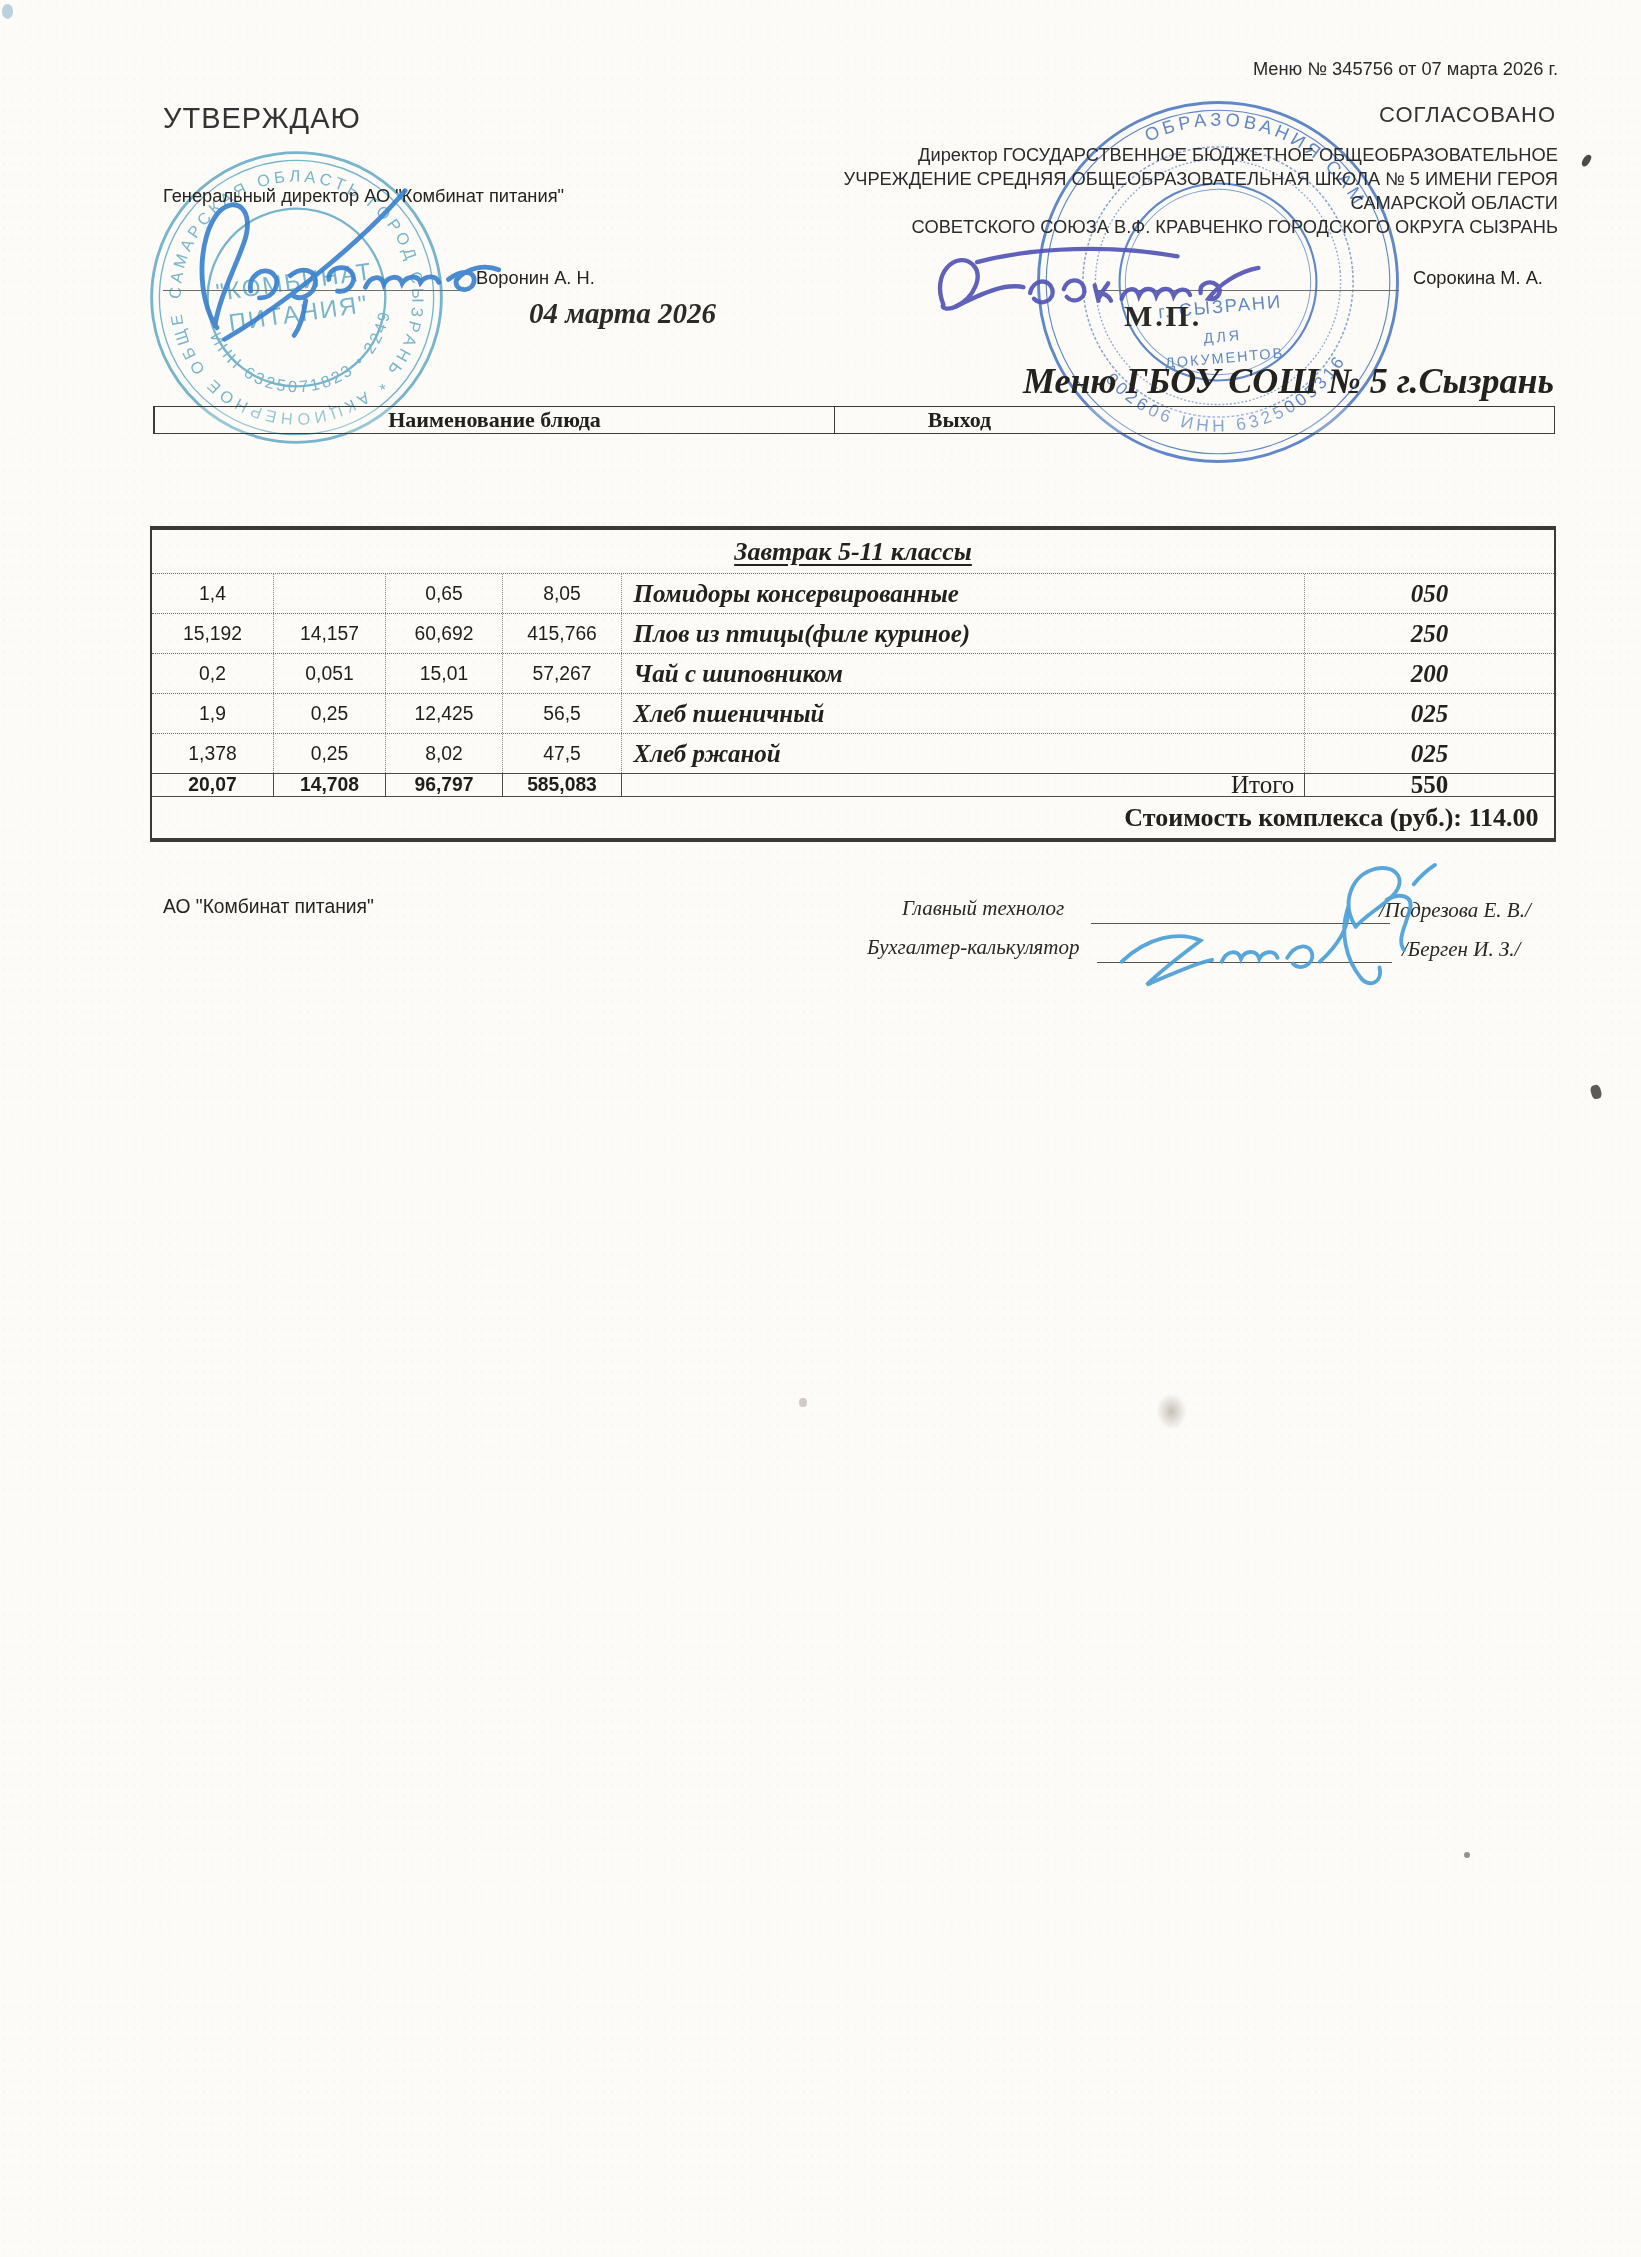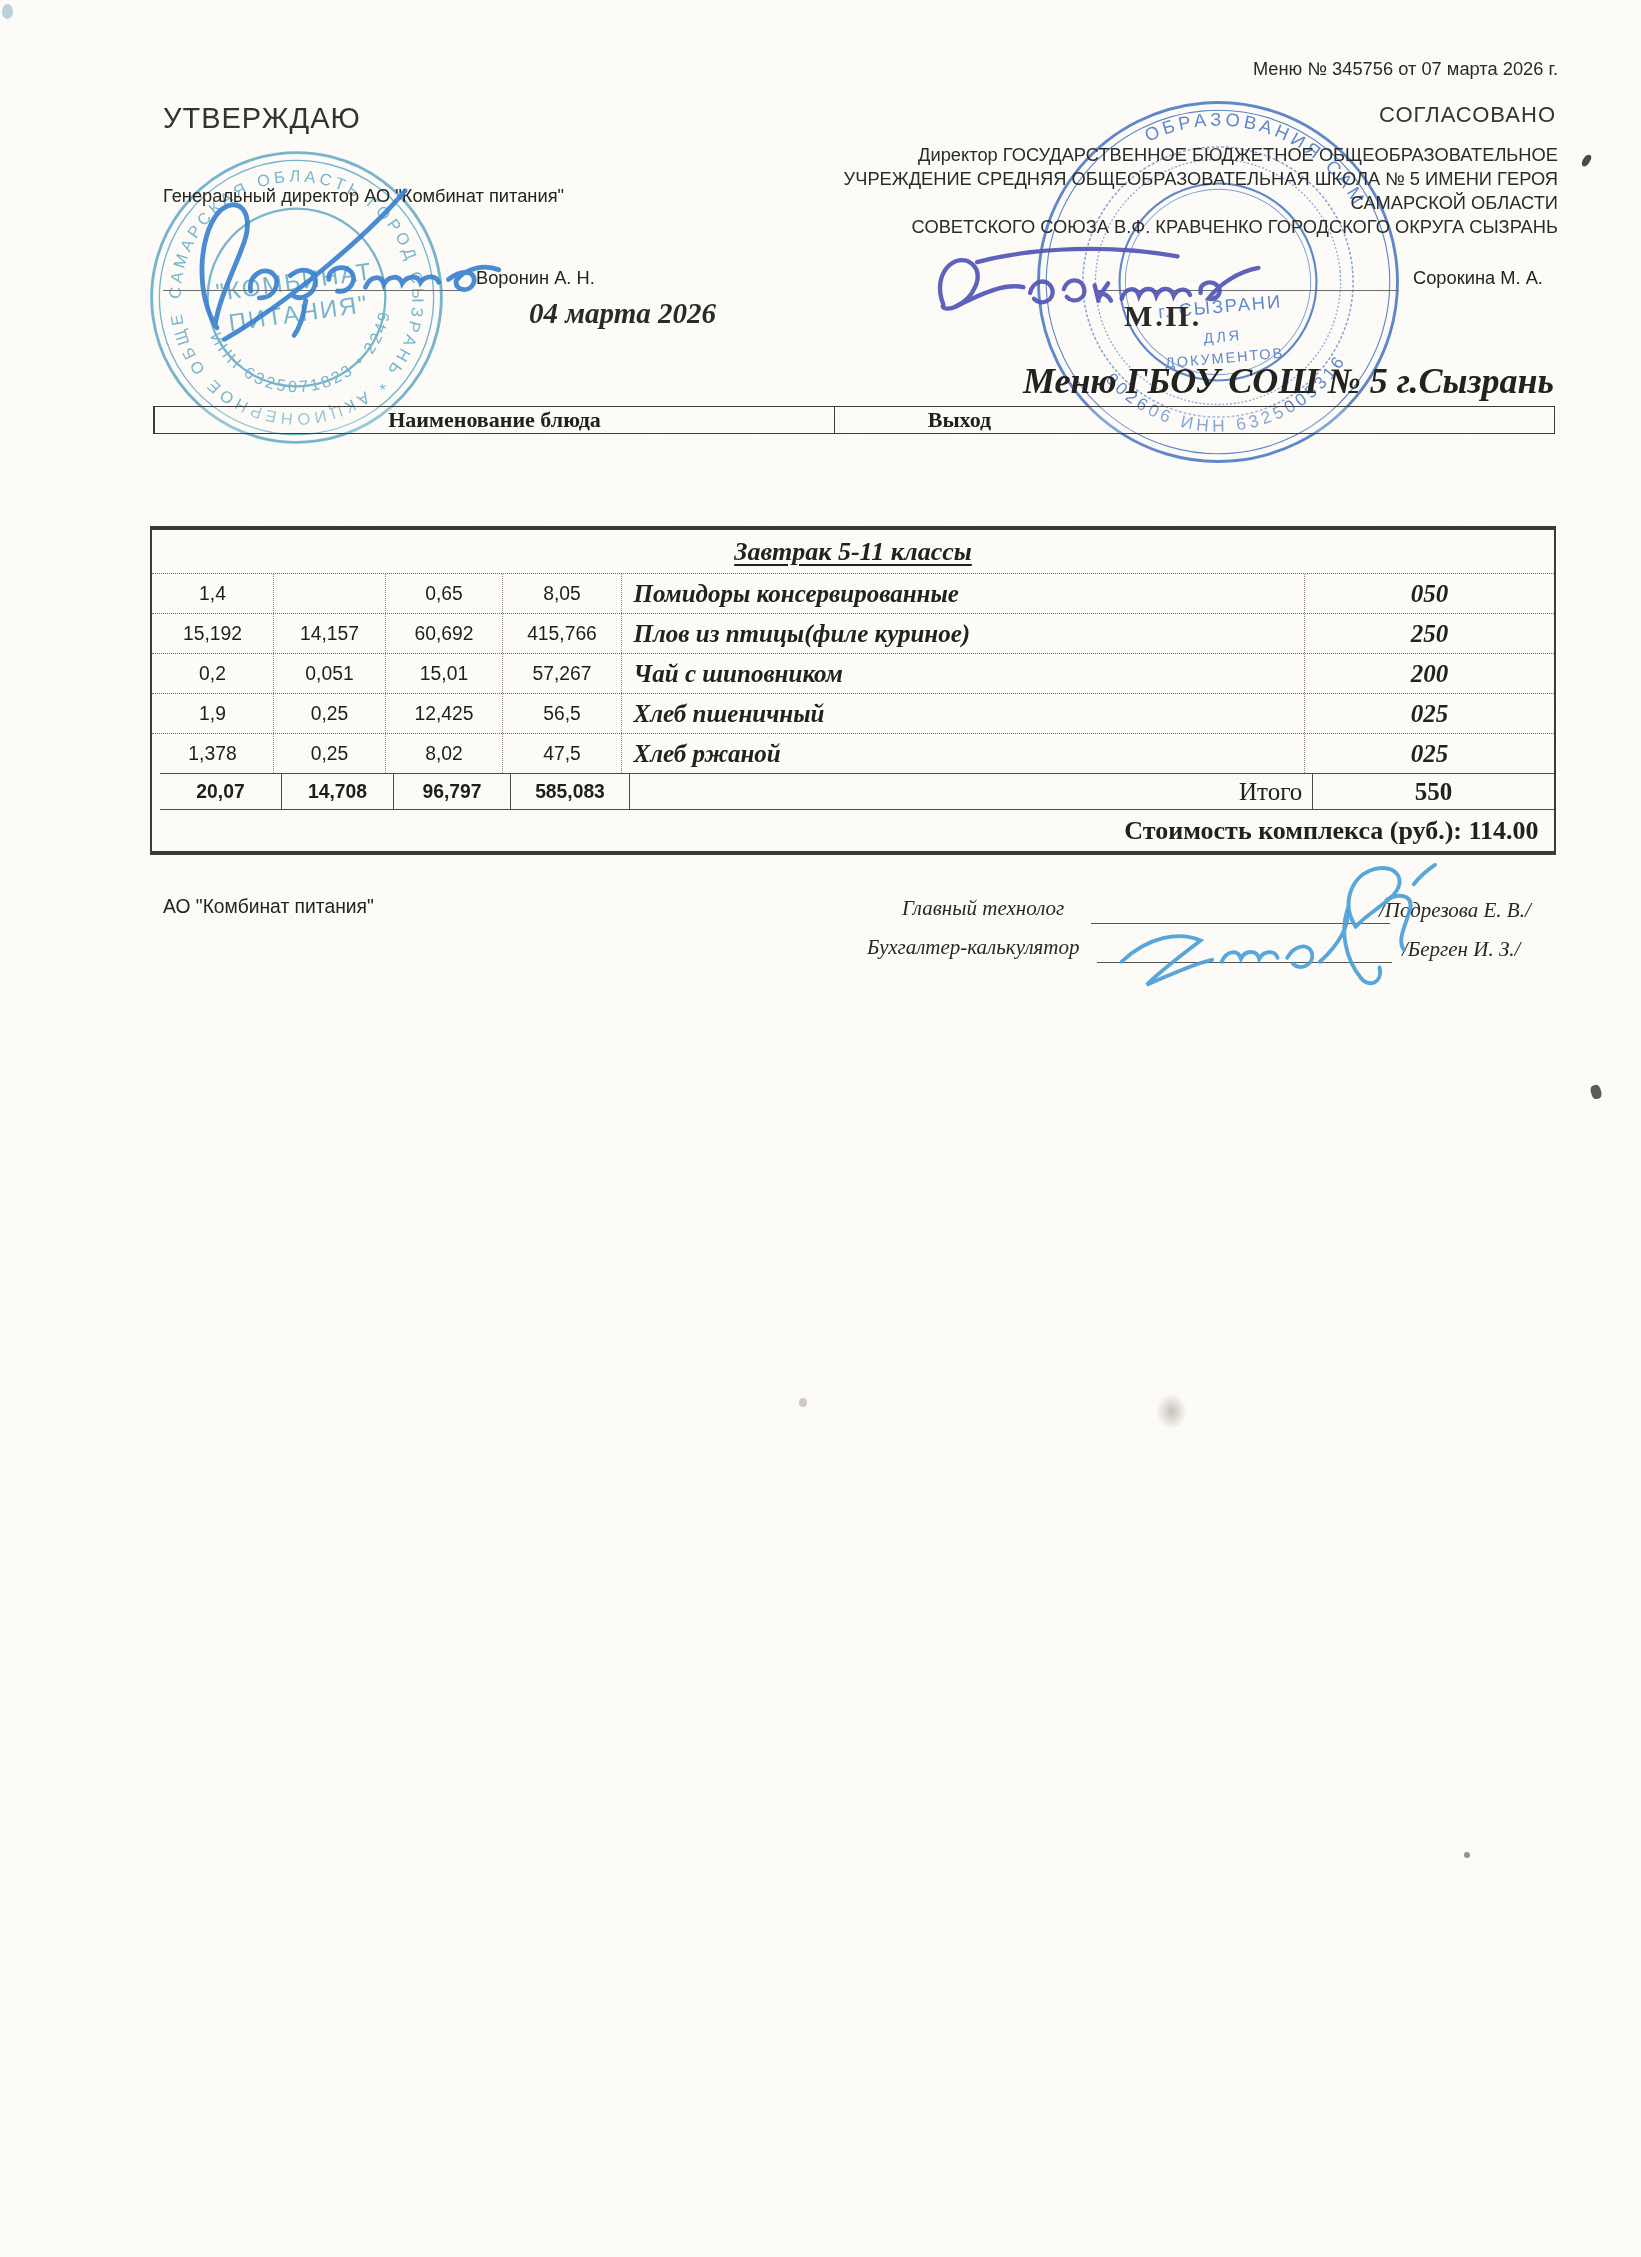--- a/index.html
+++ b/index.html
@@ -49,21 +49,21 @@
   .section-row{height:43px; align-items:center; justify-content:center; display:flex;}
   .section-title{font-family:"Liberation Serif",serif; font-weight:700; font-style:italic; font-size:26px;
     text-decoration:underline; text-decoration-thickness:1.9px; text-underline-offset:3.9px; color:#24221e;}
   .item-row{height:40px; border-top:1.9px dotted #6d6b66;}
   .item-row .bc{border-right:1.9px dotted #8a8881;}
   .item-row .bc.c6{border-right:none;text-align:right;}
   .num{font-family:"Liberation Sans",sans-serif; font-size:19.3px; color:#1f1e1b;}
   .dish{justify-content:flex-start; padding-left:11.6px; font-family:"Liberation Serif",serif;
     font-weight:700; font-style:italic; font-size:25px; color:#23211d;}
   .outv{font-family:"Liberation Serif",serif; font-weight:700; font-style:italic; font-size:25px; color:#23211d;}
-  .totals-row{height:37px; border-top:1.9px solid #4b4a46; border-bottom:1.9px solid #4b4a46;margin-left:8px;}
+  .totals-row{height:24px; border-top:1.9px solid #4b4a46; border-bottom:1.9px solid #4b4a46;}
   .totals-row .bc{border-right:1.9px solid #4b4a46;}
   .totals-row .bc.c6{border-right:none;}
   .totals-row .num{font-weight:600;}
   .itogo{justify-content:flex-end; padding-right:9.7px; font-family:"Liberation Serif",serif;
     font-weight:400; font-size:25px; font-style:normal; color:#23211d;}
   .t550{font-family:"Liberation Serif",serif; font-weight:700; font-size:25px; color:#23211d;}
   .cost-row{height:41px; display:flex; align-items:center; justify-content:flex-end; padding-right:15.4px;
     font-family:"Liberation Serif",serif; font-weight:700; font-size:26px; color:#23211d;}
   
   .org-name{left:163px; top:896px; font-size:19.3px; z-index:3;}

